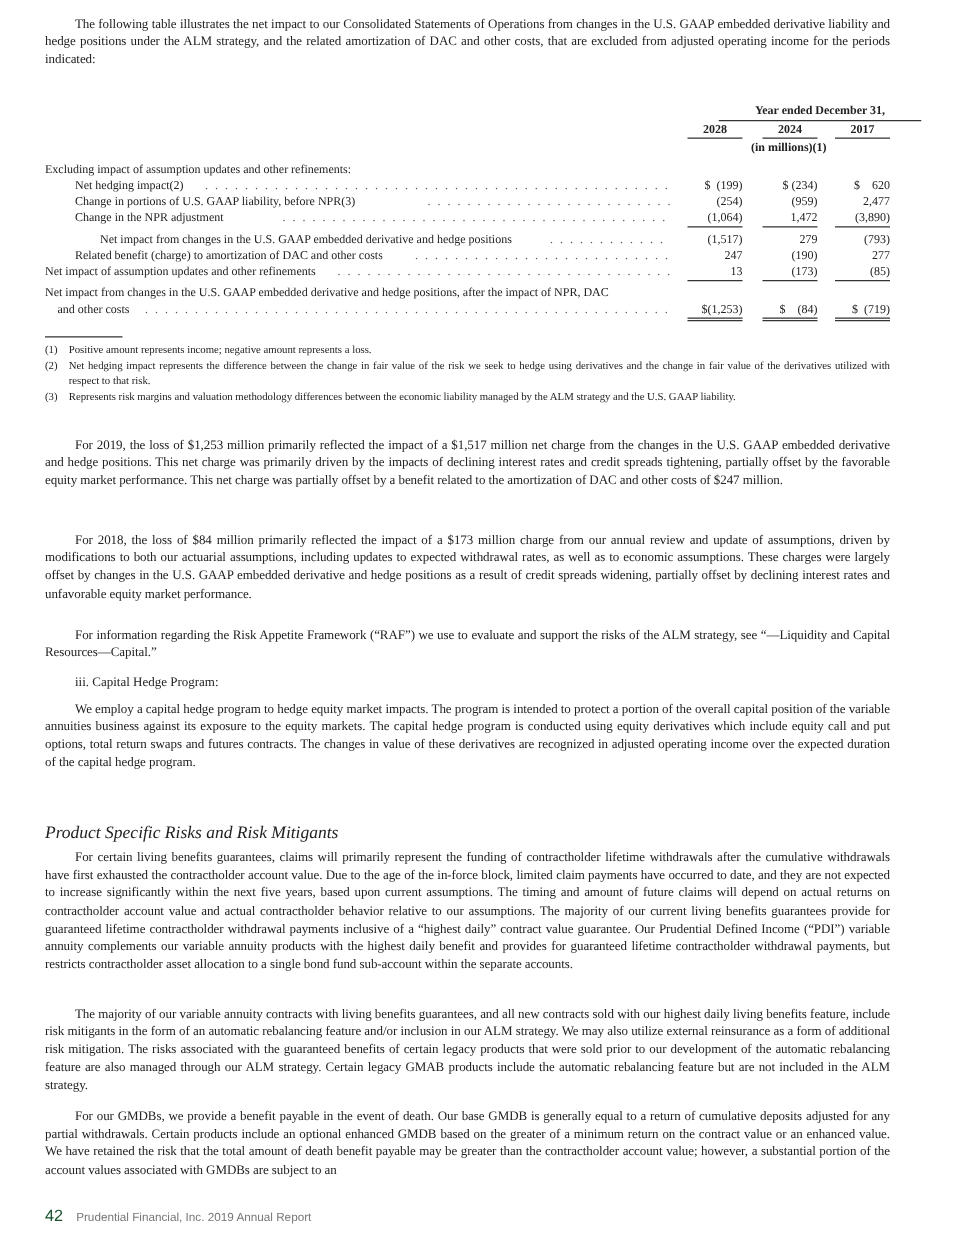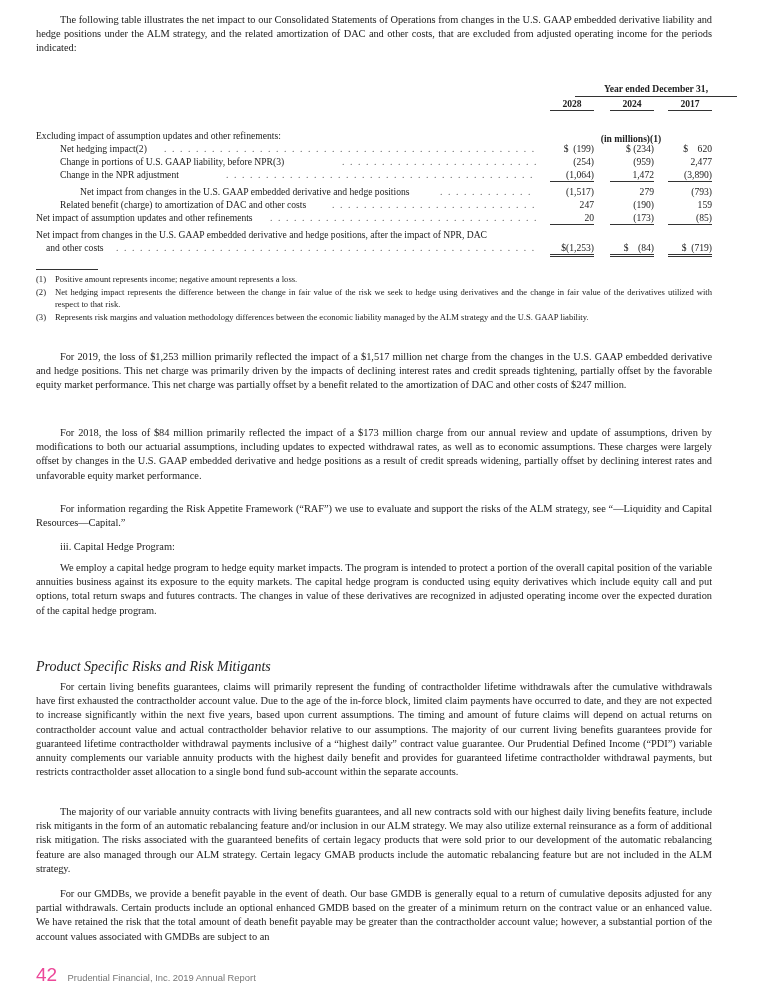--- a/index.html
+++ b/index.html
@@ -8,42 +8,42 @@
   .page { position: absolute; left: 36px; top: 0; width: 676px; }
   p.body { margin: 0; font-size: 10.4px; line-height: 14.2px; text-align: justify; text-indent: 24px; letter-spacing: -0.05px; }
   .intro { position: absolute; top: 13px; left: 0; width: 676px; }
 
   
   .tbl { position: absolute; top: 83px; left: 0; width: 676px; font-size: 9.6px; }
   .hdr-group { position: absolute; left: 539px; width: 162px; text-align: center; font-weight: bold; top: 0; }
   .hdr-group .title { border-bottom: 1.4px solid #333; padding-bottom: 1px; line-height: 12px; }
   .years { position: absolute; top: 15px; left: 514px; width: 162px; }
   .yr { position: absolute; width: 44px; text-align: center; font-weight: bold; border-bottom: 1.4px solid #333; line-height: 12px; }
-  .units { position: absolute; top: 30px; left: 514px; width: 162px; text-align: center; font-weight: bold; line-height: 12px; margin-top: 20px; }
+  .units { position: absolute; top: 30px; left: 514px; width: 162px; text-align: center; font-weight: bold; line-height: 12px; }
 
   .row { position: absolute; left: 0; width: 676px; height: 12px; line-height: 12px; }
   .lbl { position: absolute; left: 0; white-space: nowrap; overflow: hidden; }
   .dots { position: absolute; right: 176px; overflow: hidden; white-space: nowrap; color: #555; letter-spacing: 1.6px; }
   .val { position: absolute; width: 44px; text-align: right; white-space: pre; }
   .v1 { left: 514px; } .v2 { left: 574px; } .v3 { left: 632px; }
   .ul { border-bottom: 1px solid #333; }
   .dul { border-bottom: 3px double #333; }
 
   .fn-rule { position: absolute; top: 269px; left: 0; width: 62px; border-top: 1px solid #333; }
   .footnotes { position: absolute; top: 274px; left: 0; width: 676px; font-size: 8.6px; line-height: 11.4px; }
   .fn { position: relative; padding-left: 19px; text-align: justify; margin-bottom: 2px; }
   .fn .num { position: absolute; left: 0; top: 0; }
 
   .para { position: absolute; left: 0; width: 676px; }
   .subhead { position: absolute; left: 24px; font-size: 10.4px; line-height: 14px; }
   .subhead .u { }
   .sect { position: absolute; left: 0; font-style: italic; font-size: 14px; margin-top: 11px; }
 
   .footer { position: absolute; left: 36px; top: 964px; font-family: "Liberation Sans", "DejaVu Sans", sans-serif; color: #777; }
-  .footer .pg { font-size: 19px; color: #ec4899; margin-right: 6px; }
+  .footer .pg { font-size: 13px; color: #14532d; margin-right: 6px; }
   .footer .src { font-size: 9.4px; }
 </style>
 </head>
 <body>
 
 <div class="page">
 
   <p class="body intro">The following table illustrates the net impact to our Consolidated Statements of Operations from changes in the U.S. GAAP embedded derivative liability and hedge positions under the ALM strategy, and the related amortization of DAC and other costs, that are excluded from adjusted operating income for the periods indicated:</p>
 
   <div class="tbl">
@@ -91,27 +91,27 @@
       <span class="val v1">(1,517)</span>
       <span class="val v2">279</span>
       <span class="val v3">(793)</span>
     </div>
 
     <div class="row" style="top:116px">
       <span class="lbl" style="left:24px">Related benefit (charge) to amortization of DAC and other costs</span>
       <span class="dots" style="left:296px">. . . . . . . . . . . . . . . . . . . . . . . . . . . . . . . . . . . . . . . . . . . . . . . . . . . . . . . . . . . .</span>
       <span class="val v1">247</span>
       <span class="val v2">(190)</span>
-      <span class="val v3">159</span>
+      <span class="val v3">277</span>
     </div>
 
     <div class="row" style="top:129px">
       <span class="lbl">Net impact of assumption updates and other refinements</span>
       <span class="dots" style="left:234px">. . . . . . . . . . . . . . . . . . . . . . . . . . . . . . . . . . . . . . . . . . . . . . . . . . . . . . . . . . . . . . . . . . . . . . . . . . . . . . . . . . . . . . . . . . . . . . .</span>
-      <span class="val v1 ul">20</span>
+      <span class="val v1 ul">13</span>
       <span class="val v2 ul">(173)</span>
       <span class="val v3 ul">(85)</span>
     </div>
 
     <div class="row" style="top:146px">
       <span class="lbl">Net impact from changes in the U.S. GAAP embedded derivative and hedge positions, after the impact of NPR, DAC</span>
     </div>
     <div class="row" style="top:159px">
       <span class="lbl" style="left:10px">and other costs</span>
       <span class="dots" style="left:80px">. . . . . . . . . . . . . . . . . . . . . . . . . . . . . . . . . . . . . . . . . . . . . . . . . . . . . . . . . . . . . . . . . . . . . . . . . . . . . . . . . . . . . . . . . . . . . . . . . . . . . . . . . . . . . . . . . .</span>

